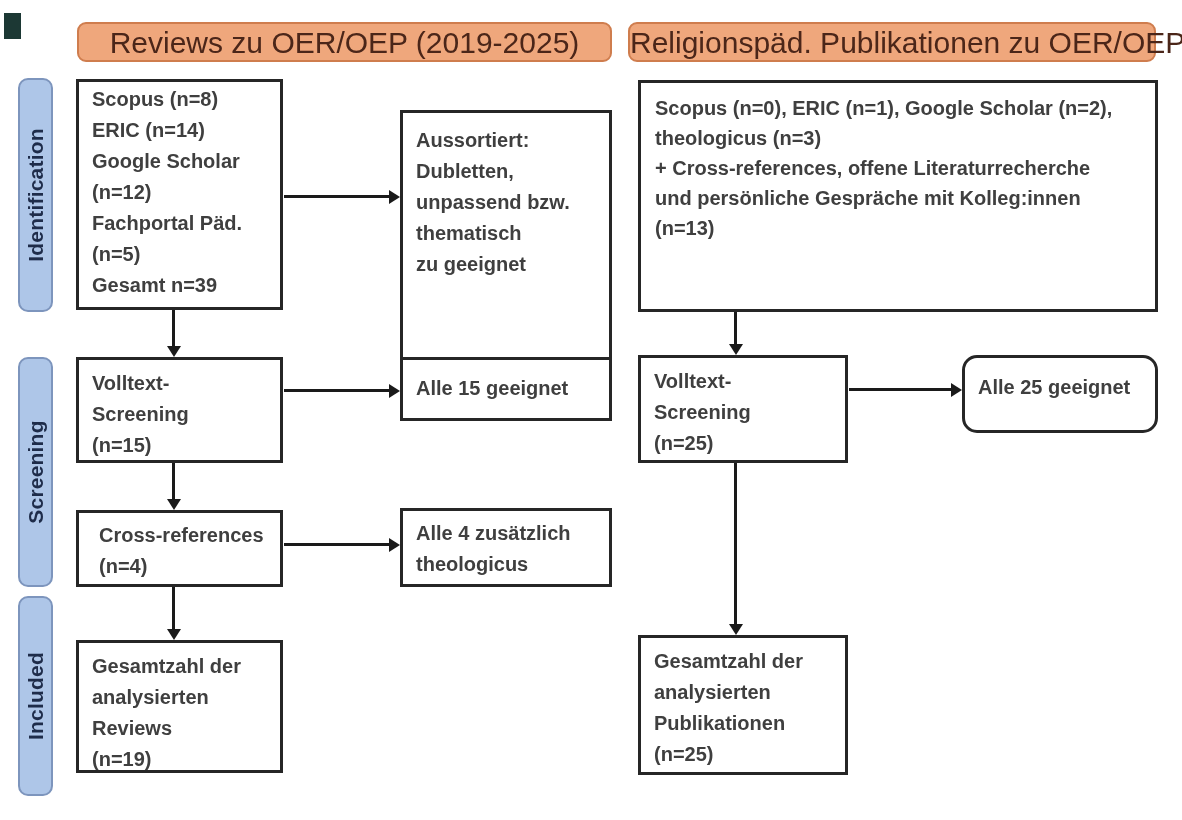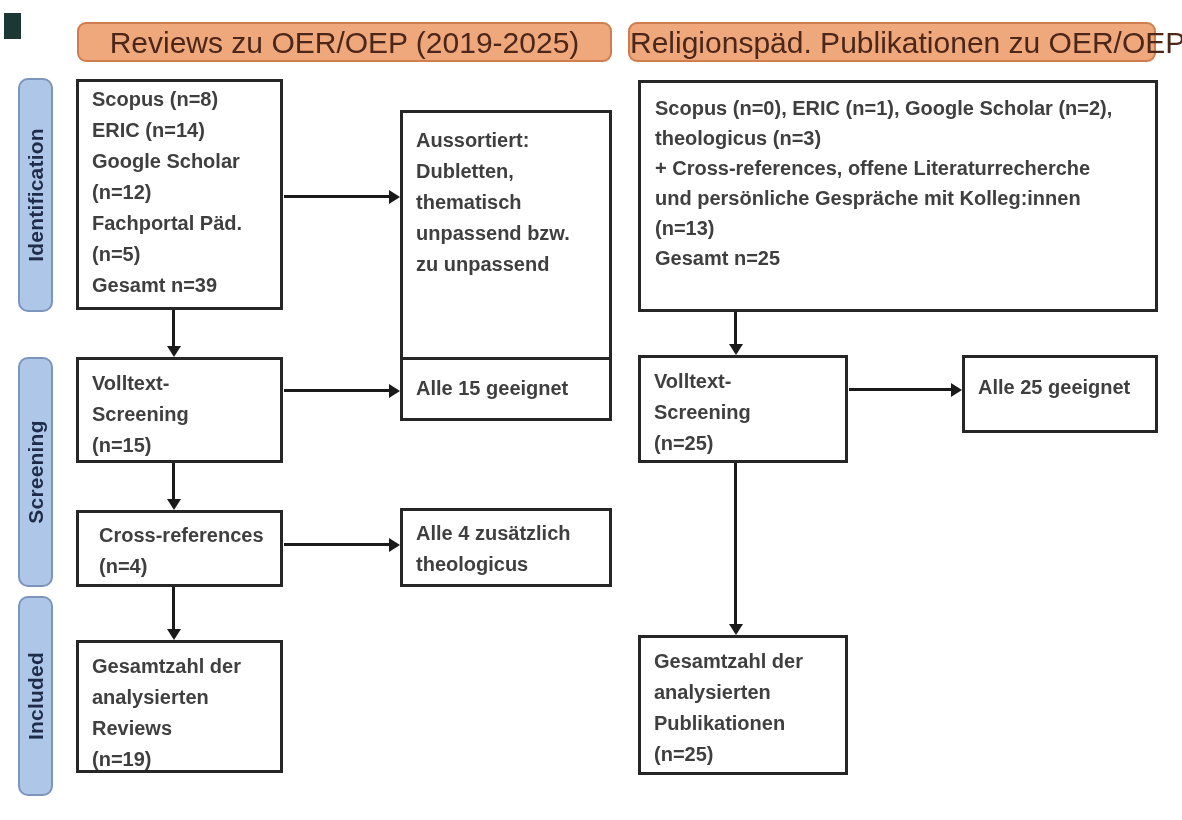--- a/index.html
+++ b/index.html
@@ -44,21 +44,21 @@
   .bx-l1{left:76px;  top:79px;  width:207px; height:231px; padding-top:2px;}
   .bx-l1b{left:400px; top:82px;  width:212px; height:273px; padding-top:12px;margin-top:28px;}
   .bx-l2{left:76px;  top:357px; width:207px; height:106px;}
   .bx-l2b{left:400px; top:357px; width:212px; height:64px;  padding-top:13px;}
   .bx-l3{left:76px;  top:510px; width:207px; height:77px;  padding-top:7px;padding-left:20px;}
   .bx-l3b{left:400px; top:508px; width:212px; height:79px;  padding-top:7px;}
   .bx-l4{left:76px;  top:640px; width:207px; height:133px;}
   .bx-r1{left:638px; top:80px;  width:520px; height:232px; padding:10px 10px 4px 14px;}
   .bx-r1 .line{line-height:30px;}
   .bx-r2{left:638px; top:355px; width:210px; height:108px;}
-  .bx-r2b{left:962px; top:355px; width:196px; height:78px; padding-top:14px;}
+  .bx-r2b{left:962px; top:355px; width:196px; height:78px; padding-top:14px;border-radius:15px;}
   .bx-r4{left:638px; top:635px; width:210px; height:140px;}
   .varrow{position:absolute; width:3px; background:var(--arrow);}
   .varrow::after{
     content:''; position:absolute; bottom:-10px; left:-5px;
     border-left:7px solid transparent; border-right:7px solid transparent;
     border-top:11px solid var(--arrow);
   }
   .harrow{position:absolute; height:3px; background:var(--arrow);}
   .harrow::after{
     content:''; position:absolute; right:-10px; top:-5px;
@@ -101,23 +101,23 @@
     <span class="line">Google Scholar</span>
     <span class="line">(n=12)</span>
     <span class="line">Fachportal Päd.</span>
     <span class="line">(n=5)</span>
     <span class="line">Gesamt n=39</span>
   </div>
 
   <div class="fbox bx-l1b">
     <span class="line">Aussortiert:</span>
     <span class="line">Dubletten,</span>
+    <span class="line">unpassend bzw.</span>
     <span class="line">thematisch</span>
-    <span class="line">unpassend bzw.</span>
-    <span class="line">zu unpassend</span>
+    <span class="line">zu geeignet</span>
   </div>
 
   <div class="fbox bx-l2">
     <span class="line">Volltext-</span>
     <span class="line">Screening</span>
     <span class="line">(n=15)</span>
   </div>
 
   <div class="fbox bx-l2b">
     <span class="line">Alle 15 geeignet</span>
@@ -139,21 +139,20 @@
     <span class="line">Reviews</span>
     <span class="line">(n=19)</span>
   </div>
 
   <div class="fbox bx-r1">
     <span class="line">Scopus (n=0), ERIC (n=1), Google Scholar (n=2),</span>
     <span class="line">theologicus (n=3)</span>
     <span class="line">+ Cross-references, offene Literaturrecherche</span>
     <span class="line">und persönliche Gespräche mit Kolleg:innen</span>
     <span class="line">(n=13)</span>
-    <span class="line">Gesamt n=25</span>
   </div>
 
   <div class="fbox bx-r2">
     <span class="line">Volltext-</span>
     <span class="line">Screening</span>
     <span class="line">(n=25)</span>
   </div>
 
   <div class="fbox bx-r2b">
     <span class="line">Alle 25 geeignet</span>

